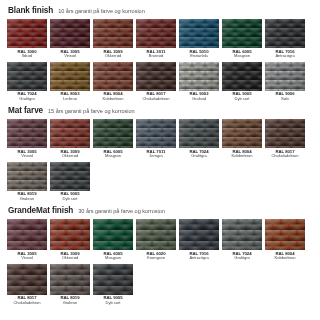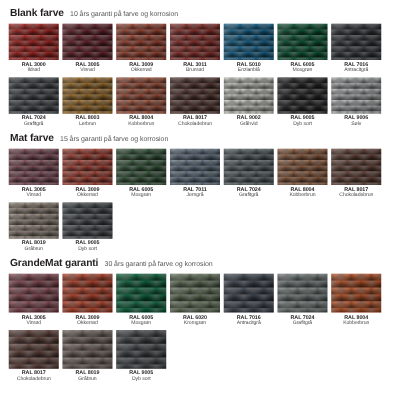--- a/index.html
+++ b/index.html
@@ -121,21 +121,21 @@
     letter-spacing: -0.05px;
   }
 </style>
 </head>
 <body>
 
 <div id="page">
   <div id="sections-root">
       <div class="section">
         <div class="sec-head">
-          <span class="sec-title">Blank farve</span>
+          <span class="sec-title">Blank finish</span>
           <span class="sec-sub">10 års garanti på farve og korrosion</span>
         </div>
         <div class="grid">
           <div class="swatch-cell">
             <div class="tile" style="background-color: rgb(179, 42, 37);">
               <div class="tex"></div>
               <div class="tex2"></div>
               <div class="shade"></div>
             </div>
             <div class="cap">
@@ -390,21 +390,21 @@
             </div>
             <div class="cap">
               <span class="code">RAL 9005</span>
               <span class="name">Dyb sort</span>
             </div>
           </div>
         </div>
       </div>
       <div class="section">
         <div class="sec-head">
-          <span class="sec-title">GrandeMat garanti</span>
+          <span class="sec-title">GrandeMat finish</span>
           <span class="sec-sub">30 års garanti på farve og korrosion</span>
         </div>
         <div class="grid">
           <div class="swatch-cell">
             <div class="tile big" style="background-color: rgb(143, 79, 89);">
               <div class="tex"></div>
               <div class="tex2"></div>
               <div class="shade"></div>
             </div>
             <div class="cap">

